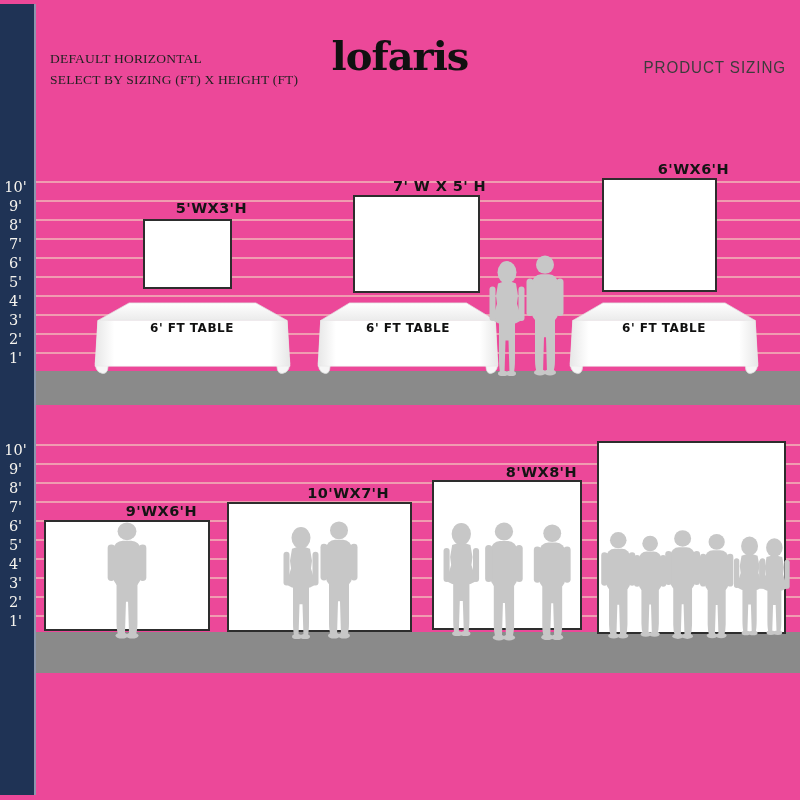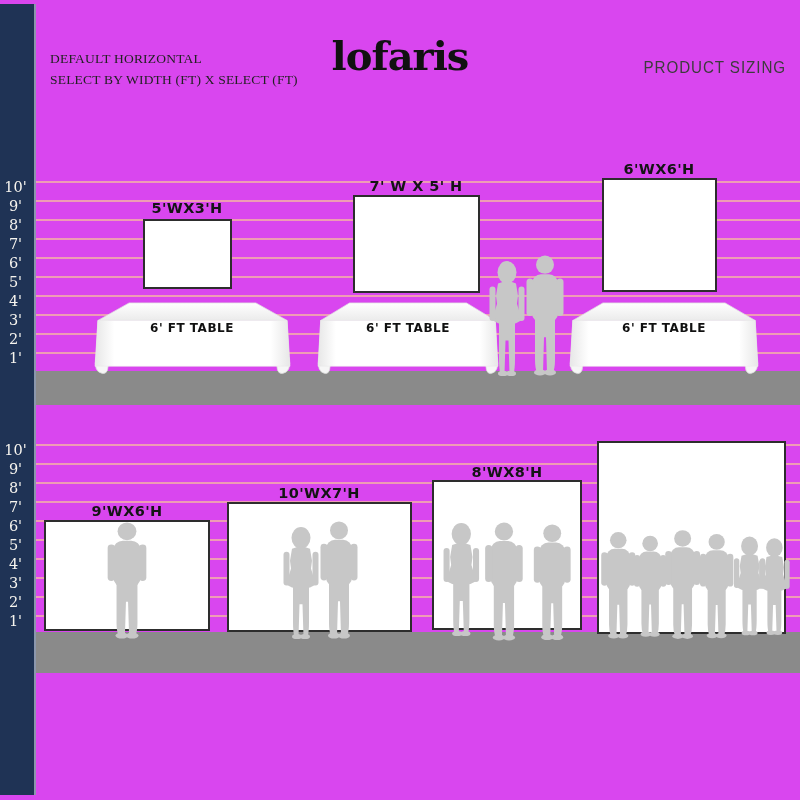--- a/index.html
+++ b/index.html
@@ -1,16 +1,16 @@
 <!DOCTYPE html>
 <html><head>
 <meta charset="utf-8">
 <style>
   html,body{margin:0;padding:0;background:#fff;}
-  #stage{position:relative;width:800px;height:800px;background:#d946ef;overflow:hidden;
+  #stage{position:relative;width:800px;height:800px;background:#ec4899;overflow:hidden;
          font-family:"Liberation Sans",sans-serif;}
 
   
   .ruler-bar{position:absolute;left:0;top:4px;width:36px;height:791px;
              background:#1f3355;border-right:2px solid #8b97ad;box-sizing:border-box;}
 
   
   .tick{position:absolute;left:0;width:31px;height:16px;line-height:16px;text-align:center;
         font-family:"DejaVu Serif",serif;font-size:14.5px;color:#f7f5ef;z-index:3;}
 
@@ -19,21 +19,21 @@
          background:repeating-linear-gradient(to bottom,
             rgba(240,160,178,.95) 0px, rgba(240,160,178,.95) 1.8px,
             transparent 1.8px, transparent 19px);}
 
   
   .floor{position:absolute;left:36px;right:0;background:#8a8a8a;z-index:2;}
 
   
   .backdrop{position:absolute;background:#ffffff;border:2px solid #2d2d2d;
             box-sizing:border-box;z-index:4;}
-  .bd-label{position:absolute;z-index:5;text-align:center;
+  .bd-label{position:absolute;z-index:5;text-align:right;
             font-family:"DejaVu Sans",sans-serif;font-weight:bold;font-size:14.5px;
             letter-spacing:.4px;color:#141414;}
 
   
   .table-svg{position:absolute;z-index:5;overflow:visible;}
   .table-label{position:absolute;z-index:6;text-align:center;
                font-family:"DejaVu Sans",sans-serif;font-weight:bold;font-size:12px;
                letter-spacing:.5px;color:#111;}
 
   
@@ -115,21 +115,21 @@
         <use href="#sil-man" transform="translate(66,4) scale(0.97)"></use>
         <use href="#sil-man" transform="translate(102,8) scale(0.93)"></use>
         <use href="#sil-woman" transform="translate(138,12) scale(0.92)"></use>
         <use href="#sil-woman" transform="translate(164,14) scale(0.9)"></use>
       </g>
     </defs>
   </svg>
 
   <div class="hdr-sub">
     <div>DEFAULT HORIZONTAL</div>
-    <div>SELECT BY WIDTH (FT) X SELECT (FT)</div>
+    <div>SELECT BY SIZING (FT) X HEIGHT (FT)</div>
   </div>
   <div class="logo-wrap">
     <div class="logo-main">lofaris</div>
   </div>
   <div class="hdr-right">PRODUCT SIZING</div>
 
   <div class="ruler-bar"></div>
 
   <div class="lines" style="top:181px"></div>
 

